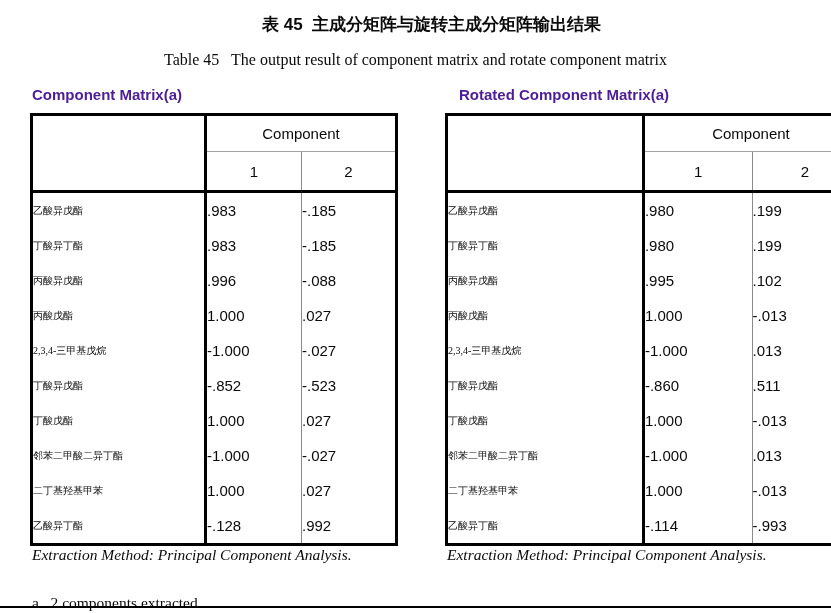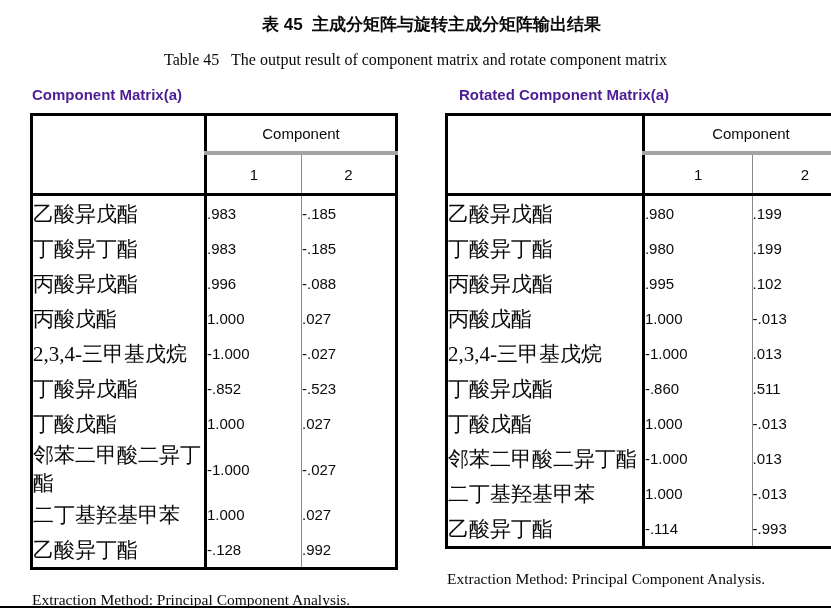--- a/index.html
+++ b/index.html
@@ -50,54 +50,54 @@
   }
   table.matrix th { font-weight:normal; padding:0; }
   table.matrix td { padding:0; }
 
   th.stub {
     border-right:3px solid #000;
     border-bottom:3px solid #000;
   }
   th.comp-group {
     height:35px;
-    border-bottom:4px solid #a3a3a3;
+    border-bottom:1px solid #a3a3a3;
   }
   th.col-num {
     height:38px;
     text-align:center;
     border-bottom:3px solid #000;
   }
   th.col-num.first { border-right:1px solid #8a8a8a; }
 
   td.lbl {
     height:35px;
     padding-left:11px;
     text-align:left;
     vertical-align:middle;
     border-right:3px solid #000;
     font-family:"Liberation Serif", serif;
-    font-size:21px;
+    font-size:10px;
     margin-left:19px;
   }
   td.num {
     height:35px;
     vertical-align:middle;
     padding-right:9px;
   }
   td.num.first { border-right:1px solid #8a8a8a; }
 
   .fn {
     font-family:"Liberation Serif", serif;
     font-size:15.5px;
     color:#0a0a0a;
     white-space:pre;
     padding-left:2px;
   }
-  .fn1 { margin-top:21px; }
+  .fn1 { margin-top:0;font-style:italic; }
   .fn2 { margin-top:30px; }
 
   .bottom-rule {
     position:absolute; left:0; top:606px;
     width:831px; height:2px;
     background:#000;
   }
 </style>
 </head>
 <body>

